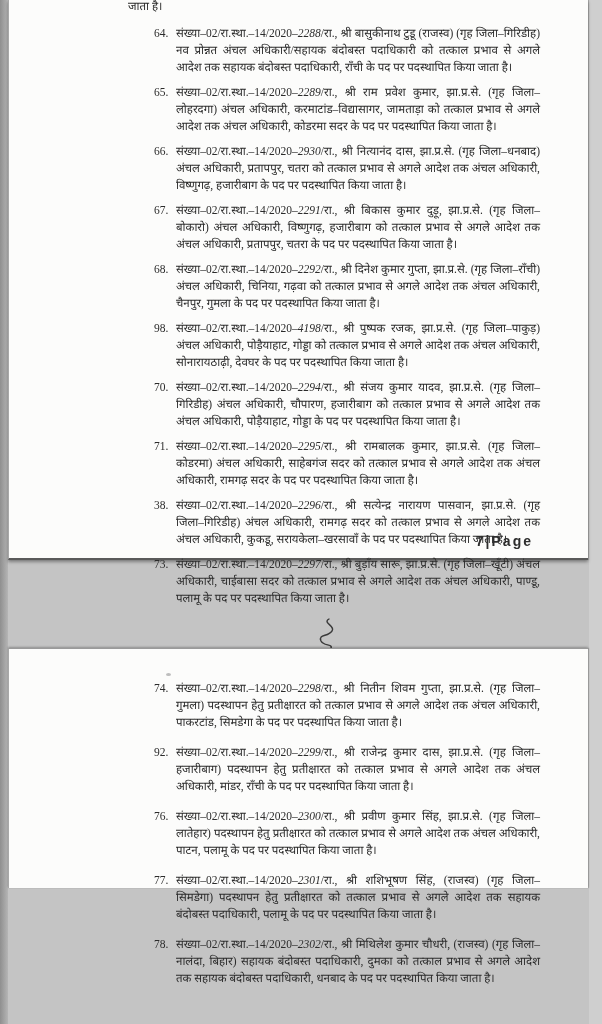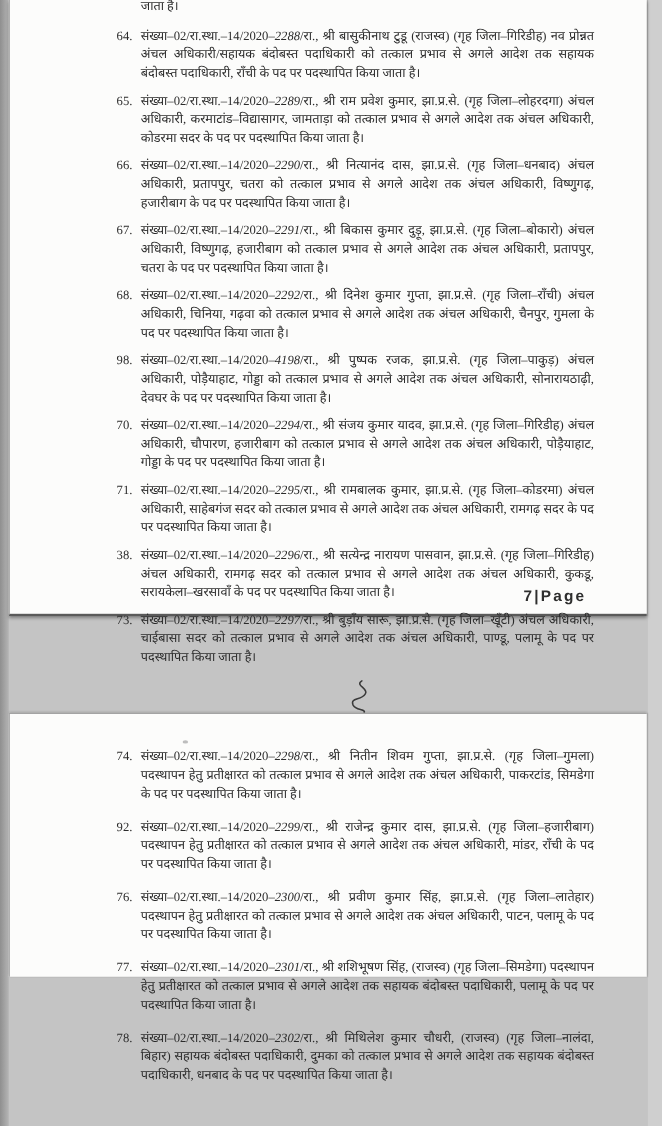--- a/index.html
+++ b/index.html
@@ -48,20 +48,21 @@
   }
   ol.items { list-style: none; margin: 0; padding: 0; }
   li.item {
     display: flex;
     margin: 0 0 8px 0;
   }
   .page2 li.item { margin-bottom: 13px; }
   li.item .num {
     flex: 0 0 22px;
     text-align: left;
+    margin-left: 48px;
   }
   li.item .text {
     flex: 1;
     text-align: justify;
   }
   .refnum { font-style: italic; }
   .signature {
     position: absolute; left: 300px; top: 616px;
   }
   .page-footer {
@@ -91,21 +92,21 @@
     <span class="text"><span>संख्या–02/रा.स्था.–14/2020–</span><span class="refnum">2288</span><span>/रा.,</span><span> श्री बासुकीनाथ टुडू (राजस्व) (गृह जिला–गिरिडीह) नव प्रोन्नत अंचल अधिकारी/सहायक बंदोबस्त पदाधिकारी को तत्काल प्रभाव से अगले आदेश तक सहायक बंदोबस्त पदाधिकारी, राँची के पद पर पदस्थापित किया जाता है।</span></span>
   </li>
 
   <li class="item">
     <span class="num">65.</span>
     <span class="text"><span>संख्या–02/रा.स्था.–14/2020–</span><span class="refnum">2289</span><span>/रा.,</span><span> श्री राम प्रवेश कुमार, झा.प्र.से. (गृह जिला–लोहरदगा) अंचल अधिकारी, करमाटांड–विद्यासागर, जामताड़ा को तत्काल प्रभाव से अगले आदेश तक अंचल अधिकारी, कोडरमा सदर के पद पर पदस्थापित किया जाता है।</span></span>
   </li>
 
   <li class="item">
     <span class="num">66.</span>
-    <span class="text"><span>संख्या–02/रा.स्था.–14/2020–</span><span class="refnum">2290</span><span>/रा.,</span><span> श्री नित्यानंद दास, झा.प्र.से. (गृह जिला–धनबाद) अंचल अधिकारी, प्रतापपुर, चतरा को तत्काल प्रभाव से अगले आदेश तक अंचल अधिकारी, विष्णुगढ़, हजारीबाग के पद पर पदस्थापित किया जाता है।</span></span>
+    <span class="text"><span>संख्या–02/रा.स्था.–14/2020–</span><span class="refnum">2930</span><span>/रा.,</span><span> श्री नित्यानंद दास, झा.प्र.से. (गृह जिला–धनबाद) अंचल अधिकारी, प्रतापपुर, चतरा को तत्काल प्रभाव से अगले आदेश तक अंचल अधिकारी, विष्णुगढ़, हजारीबाग के पद पर पदस्थापित किया जाता है।</span></span>
   </li>
 
   <li class="item">
     <span class="num">67.</span>
     <span class="text"><span>संख्या–02/रा.स्था.–14/2020–</span><span class="refnum">2291</span><span>/रा.,</span><span> श्री बिकास कुमार दुड़ू, झा.प्र.से. (गृह जिला–बोकारो) अंचल अधिकारी, विष्णुगढ़, हजारीबाग को तत्काल प्रभाव से अगले आदेश तक अंचल अधिकारी, प्रतापपुर, चतरा के पद पर पदस्थापित किया जाता है।</span></span>
   </li>
 
   <li class="item">
     <span class="num">68.</span>
     <span class="text"><span>संख्या–02/रा.स्था.–14/2020–</span><span class="refnum">2292</span><span>/रा.,</span><span> श्री दिनेश कुमार गुप्ता, झा.प्र.से. (गृह जिला–राँची) अंचल अधिकारी, चिनिया, गढ़वा को तत्काल प्रभाव से अगले आदेश तक अंचल अधिकारी, चैनपुर, गुमला के पद पर पदस्थापित किया जाता है।</span></span>

